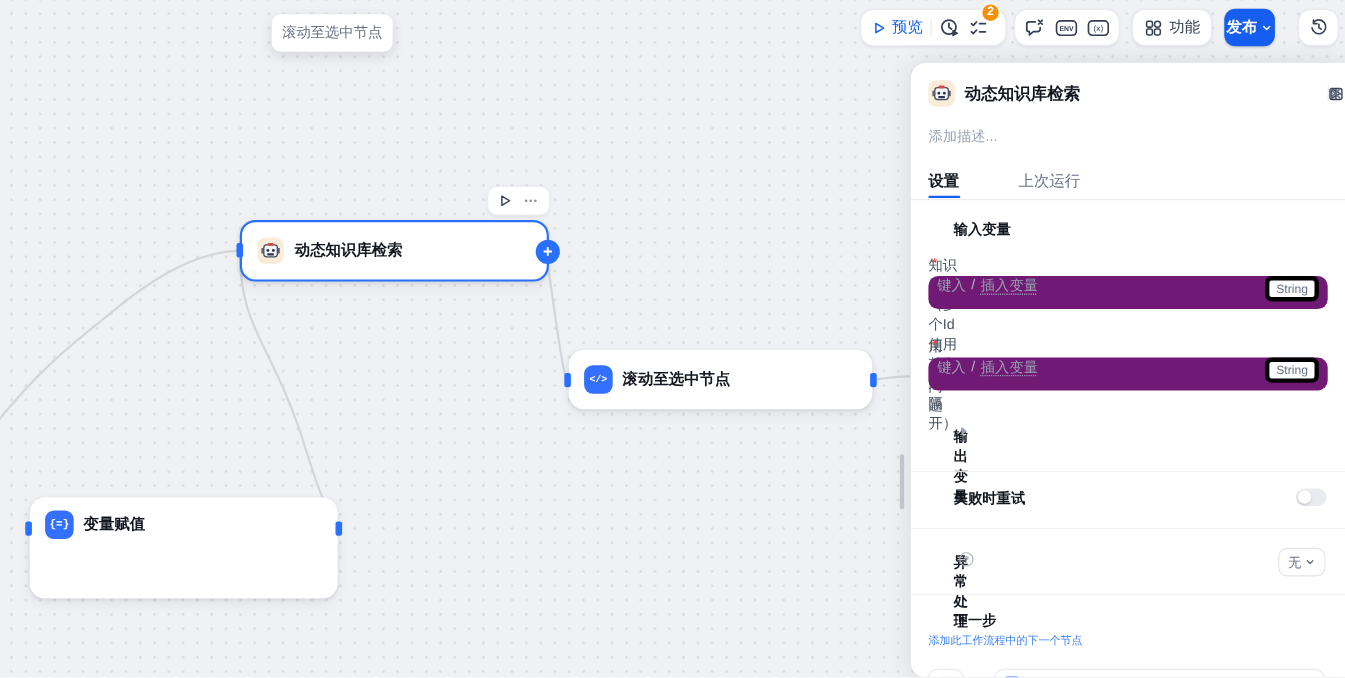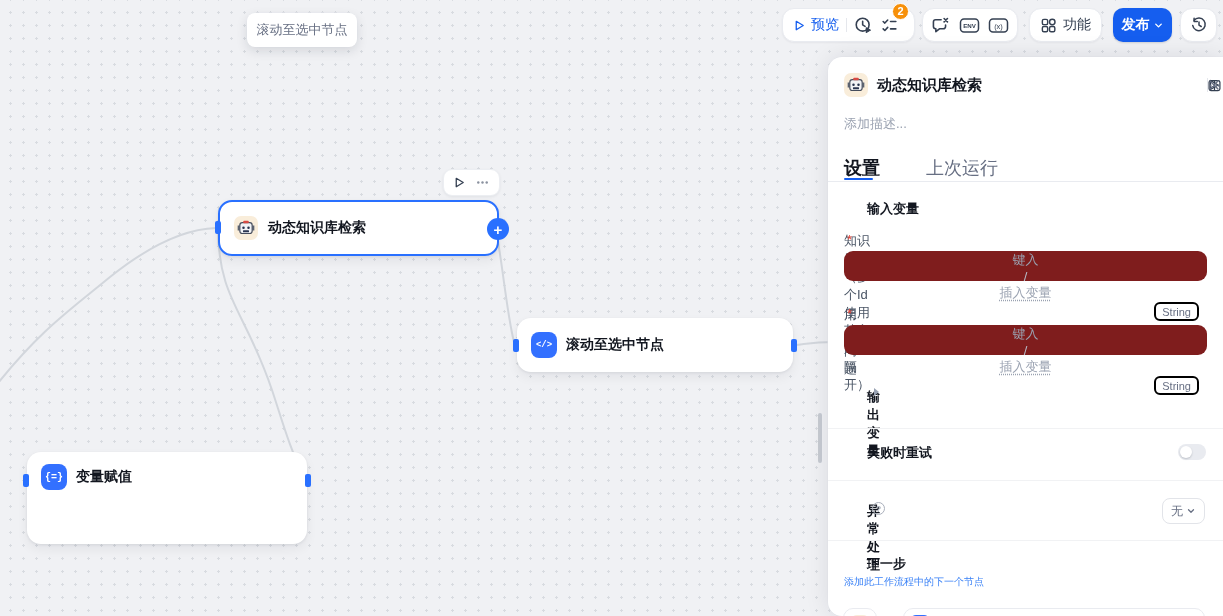--- a/index.html
+++ b/index.html
@@ -31,21 +31,21 @@
   .tb-g4 { left:1180px; width:37px; justify-content:center; }
   .tb-divider { width:1px; height:14px; background:#e5e7ec; }
   .preview-btn { display:flex; align-items:center; gap:5px; color:#155eef;
     font-size:14px; font-weight:500; cursor:pointer; }
   .icon-btn { display:flex; align-items:center; justify-content:center; color:#354052; cursor:pointer; }
   .badge-wrap { position:relative; }
   .count-badge { position:absolute; top:-13px; right:-10px; min-width:17px; height:17px;
     background:#f79009; border:1.5px solid #fff; border-radius:50%;
     color:#fff; font-size:11px; font-weight:700; display:flex; align-items:center; justify-content:center; }
   .features-label { font-size:14px; font-weight:500; color:#354052; }
-  .publish-btn { position:absolute; left:1113px; top:8px; width:59px; height:34px;
+  .publish-btn { position:absolute; left:1113px; top:8px; width:46px; height:34px;
     background:#155eef; border-radius:10px; color:#fff; display:flex; align-items:center;
     justify-content:center; gap:3px; font-size:14px; font-weight:600; cursor:pointer;
     box-shadow:0 1px 2px rgba(16,24,40,.15); }
 
   
   .node { position:absolute; background:#fff; border-radius:14px;
     box-shadow:0 1px 3px rgba(16,24,40,.08),0 5px 12px rgba(16,24,40,.06); }
   .node-title-row { display:flex; align-items:center; gap:9px; }
   .node-title { font-size:14px; font-weight:700; color:#12161f; }
   .sq-icon { width:26px; height:26px; border-radius:8px; background:#3370ff; color:#fff;
@@ -78,35 +78,35 @@
   
   .panel { position:absolute; left:828px; top:57px; width:395px; height:559px;
     background:#fff; border-radius:14px 0 0 14px;
     box-shadow:0 0 24px rgba(16,24,40,.10), 0 0 0 .5px #e9ebf0; overflow:hidden; }
   .panel * { position:absolute; }
   .p-header { left:16px; top:14px; right:16px; height:28px; display:flex; align-items:center; gap:9px; }
   .p-header > * { position:static; }
   .p-title { font-size:15px; font-weight:700; color:#12161f; flex:1; }
   .p-actions { display:flex; align-items:center; gap:13px; color:#676f83; }
   .p-desc { left:16px; top:58px; font-size:13px; color:#9aa2b1; }
-  .tab { top:99px; font-size:18px; cursor:pointer; }
+  .tab { top:99px; font-size:14px; cursor:pointer; }
   .tab-active { left:16px; color:#12161f; font-weight:700; }
   .tab-underline { left:16px; top:121px; width:29px; height:2px; background:#155eef; border-radius:1px; }
   .tab-idle { left:62px; color:#676f83;margin-left:36px; }
   .tabs-divider { left:0; right:0; top:124px; height:1px; background:#e9ebf0; }
 
   .sec-heading { left:16px; font-size:13px; font-weight:700; color:#12161f;margin-left:23px; }
   .field-label { left:16px; font-size:13px; color:#495464; }
   .req { color:#f04438; margin-left:3px; }
-  .var-input { left:16px; right:16px; height:30px; background:#7f1d1d; border-radius:9px;
-    display:flex; align-items:center; padding:0 8px; font-size:13px; color:#9aa2b1; cursor:text;flex-direction:column; }
+  .var-input { left:16px; right:16px; height:30px; background:#701a75; border-radius:9px;
+    display:flex; align-items:flex-start; padding:0 8px; font-size:13px; color:#9aa2b1; cursor:text; }
   .var-input > * { position:static; }
   .ph-slash { margin:0 5px; color:#b6bcc8; }
   .ph-insert { text-decoration:underline dotted; text-underline-offset:3px; }
-  .type-badge { margin-left:auto; background:#fff; border:2px solid #000000; border-radius:6px;
+  .type-badge { margin-left:auto; background:#fff; border:4px solid #000000; border-radius:6px;
     font-size:11px; color:#676f83; padding:1.5px 6px; }
   .collapse-arrow { display:inline-block; width:0; height:0; border-left:5px solid #98a2b3;
     border-top:4px solid transparent; border-bottom:4px solid transparent; margin-left:7px; }
   .p-divider { left:0; right:0; height:1px; background:#f1f2f4; }
   .toggle { top:387px; right:17px; width:28px; height:16px; background:#e9ebf0; border-radius:8px; cursor:pointer; }
   .toggle-knob { position:absolute; left:2px; top:2px; width:12px; height:12px; background:#fff;
     border-radius:50%; box-shadow:0 1px 2px rgba(16,24,40,.2); }
   .help-circle { display:inline-flex; width:13px; height:13px; border:1px solid #aab0bc; border-radius:50%;
     color:#aab0bc; font-size:9px; align-items:center; justify-content:center; margin-left:5px; vertical-align:-2px; }
   .select-btn { top:441px; right:18px; height:26px; background:#fff; border:1px solid #e2e4e9;

